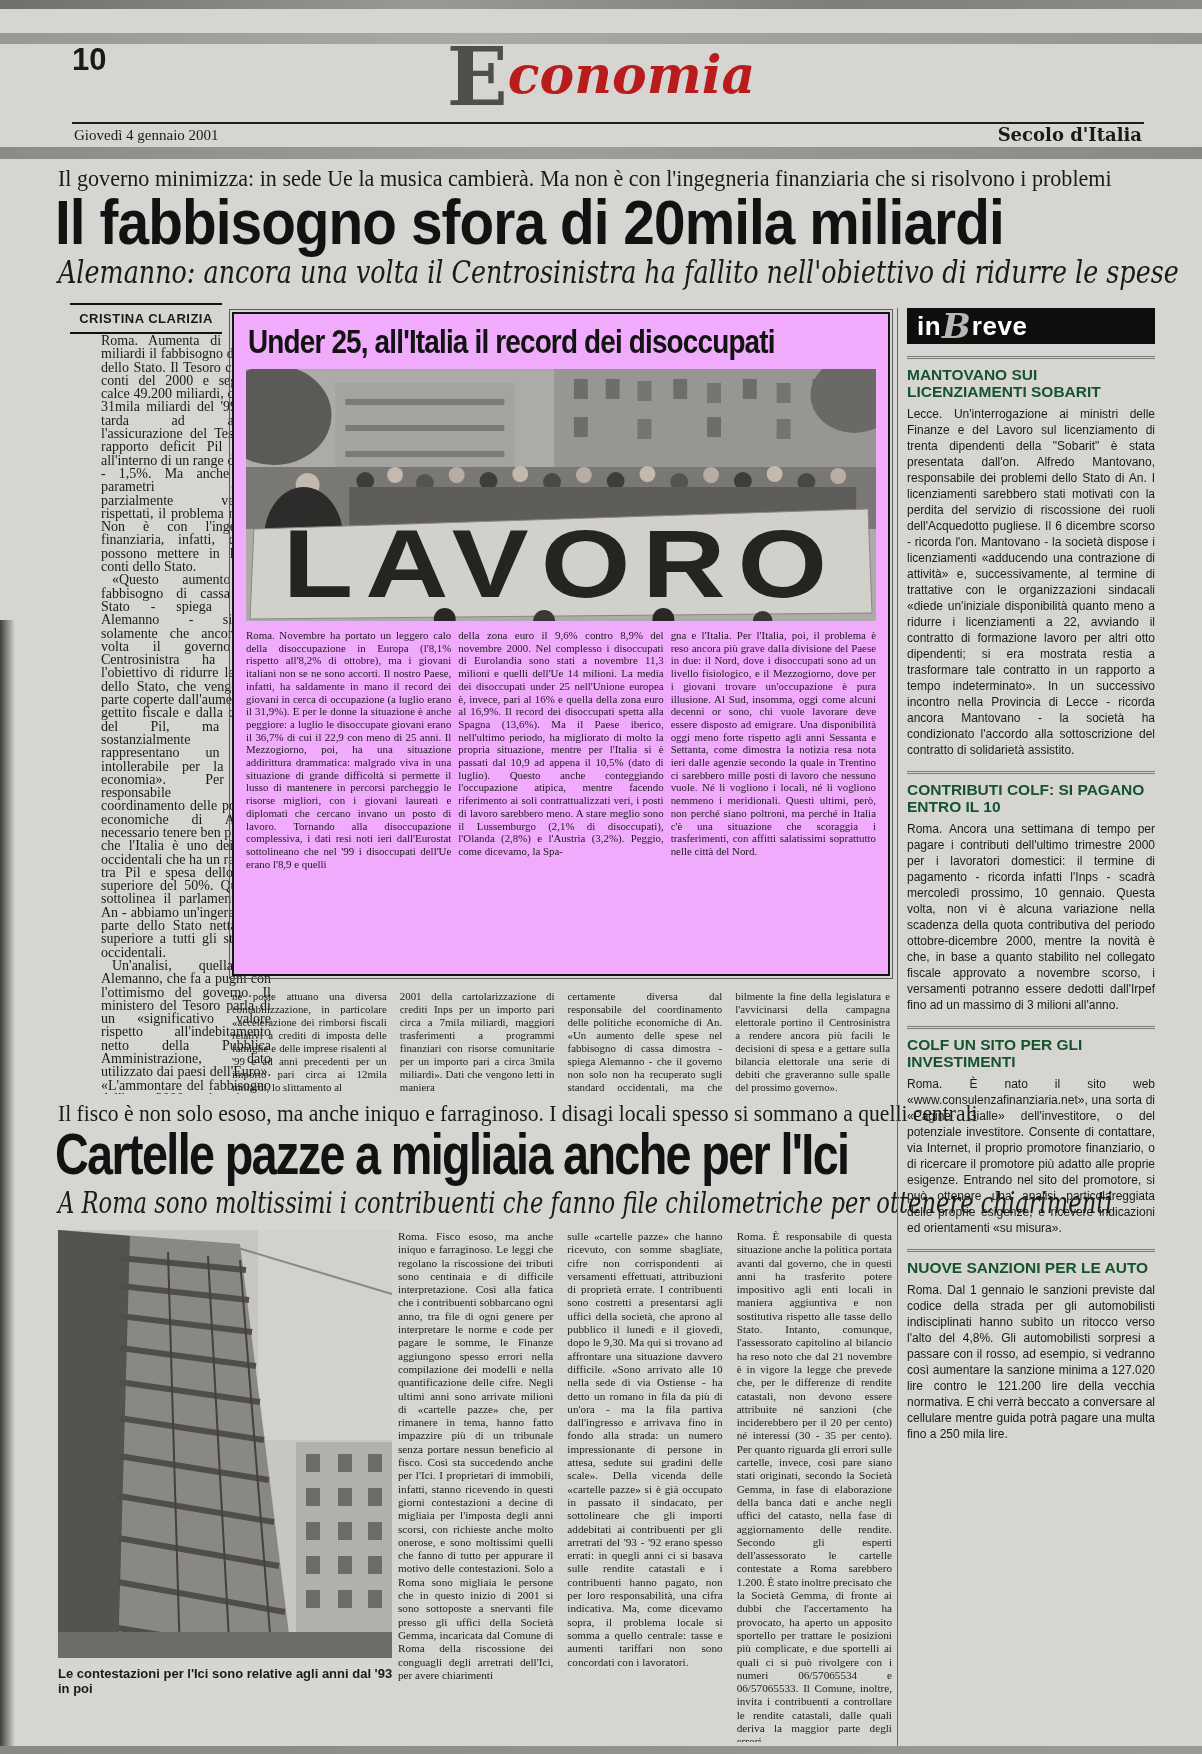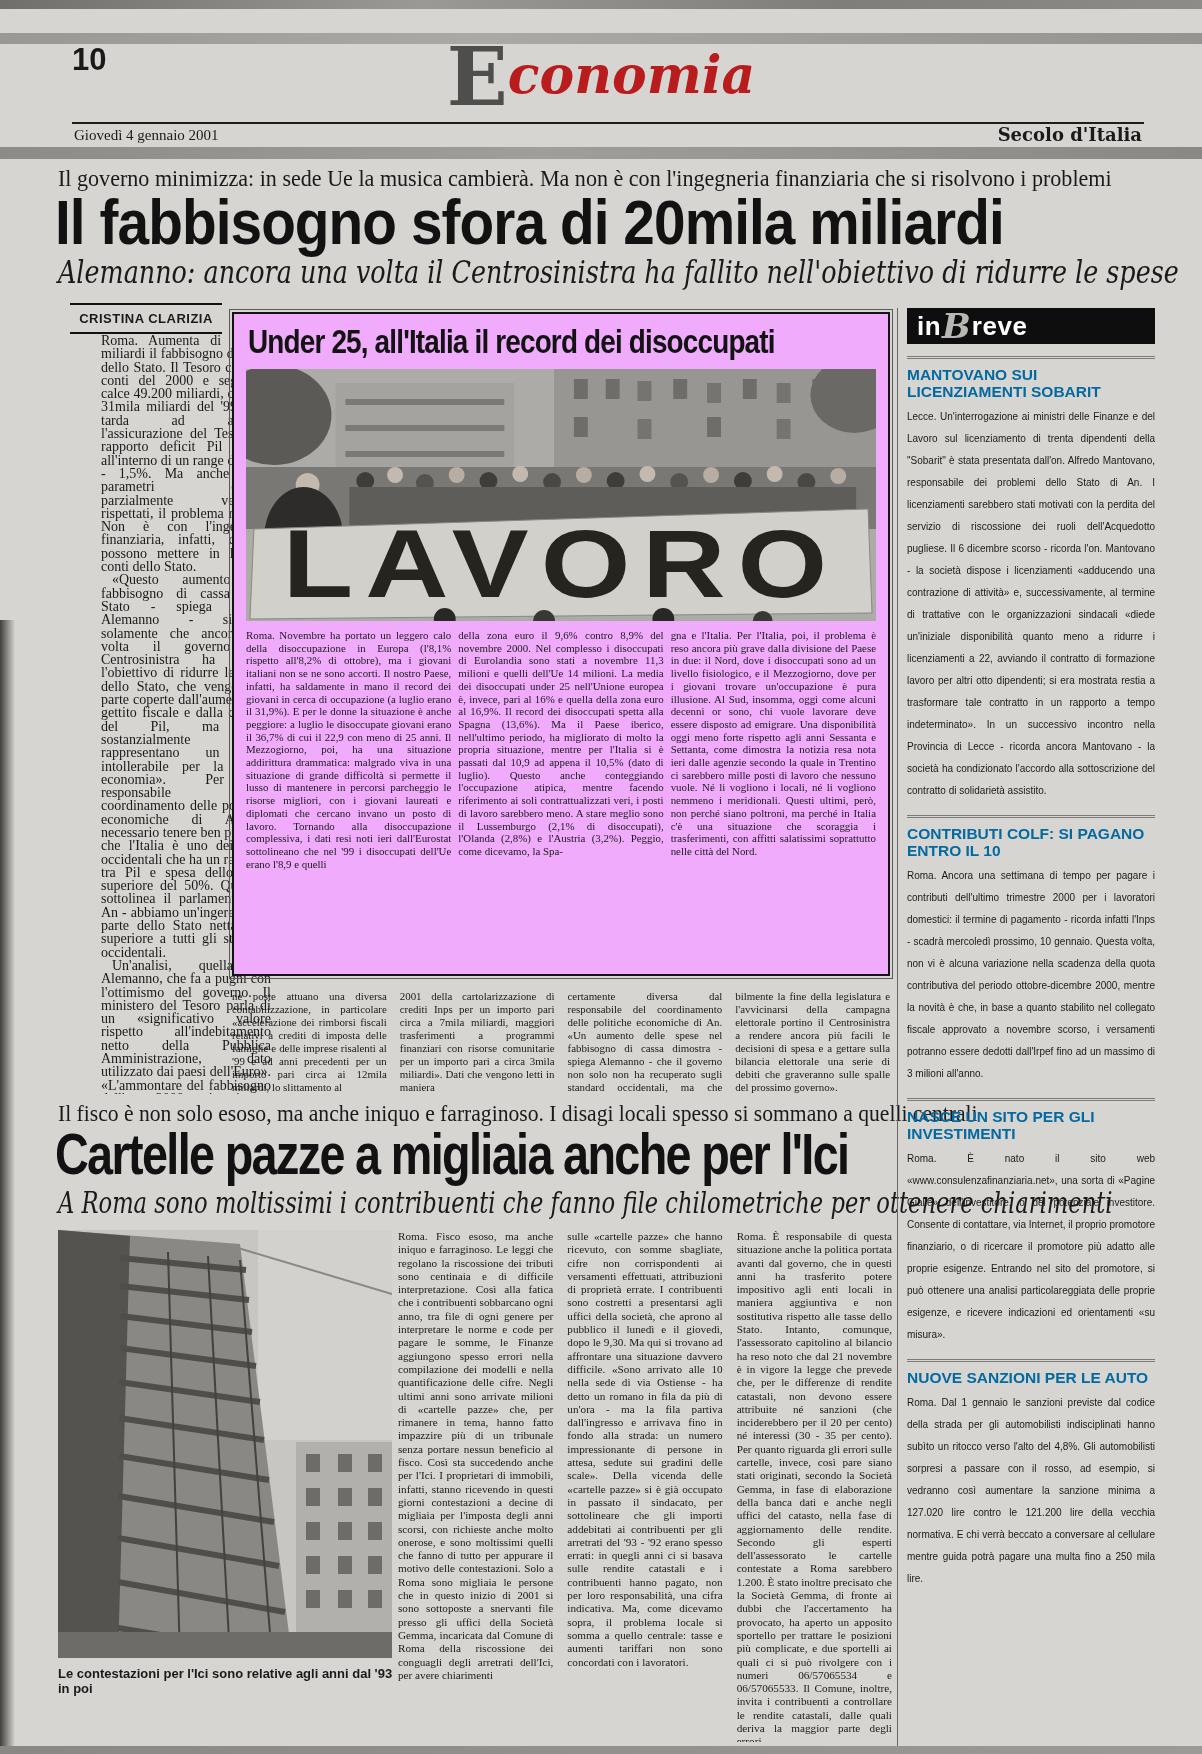--- a/index.html
+++ b/index.html
@@ -54,22 +54,22 @@
   .a2cols{position:absolute;left:398px;top:1230px;width:494px;height:512px;display:flex;gap:14px;overflow:hidden;}
   .a2col{flex:1;font-size:11.2px;line-height:13.3px;text-align:justify;}
   
   .sidebar-rule{position:absolute;left:897px;top:308px;width:1px;height:1438px;background:#6a6866;}
   .sidebar{position:absolute;left:907px;top:308px;width:248px;height:1440px;overflow:hidden;font-family:"Liberation Sans",sans-serif;}
   .inbreve{height:36px;background:#0e0e0e;color:#fff;display:flex;align-items:center;padding:0 10px;margin-bottom:12px;}
   .inbreve .b-in{font-weight:bold;font-size:26px;letter-spacing:.5px;}
   .inbreve .b-b{font-family:"DejaVu Serif",serif;font-style:italic;font-weight:bold;font-size:34px;color:#b9b7b3;margin:0 1px;line-height:1;}
   .inbreve .b-reve{font-weight:bold;font-size:26px;letter-spacing:.5px;}
   .sb-item{border-top:3px double #7d7b77;padding-top:7px;margin-bottom:13px;}
-  .sb-title{font-weight:bold;font-size:15.5px;line-height:17px;color:#0369a1;margin:0 0 6px 0;}
-  .sb-body{font-size:10px;line-height:22px;text-align:justify;}
+  .sb-title{font-weight:bold;font-size:15.5px;line-height:17px;color:#14532d;margin:0 0 6px 0;}
+  .sb-body{font-size:12px;line-height:16px;text-align:justify;}
 </style>
 </head>
 <body>
 
 <div class="page">
 
   <div class="scan-top1"></div>
   <div class="scan-top2"></div>
   <div class="scan-left"></div>
   <div class="scan-bottom"></div>
@@ -226,21 +226,21 @@
       <div class="sb-title">MANTOVANO SUI LICENZIAMENTI SOBARIT</div>
       <div class="sb-body">Lecce. Un'interrogazione ai ministri delle Finanze e del Lavoro sul licenziamento di trenta dipendenti della "Sobarit" è stata presentata dall'on. Alfredo Mantovano, responsabile dei problemi dello Stato di An. I licenziamenti sarebbero stati motivati con la perdita del servizio di riscossione dei ruoli dell'Acquedotto pugliese. Il 6 dicembre scorso - ricorda l'on. Mantovano - la società dispose i licenziamenti «adducendo una contrazione di attività» e, successivamente, al termine di trattative con le organizzazioni sindacali «diede un'iniziale disponibilità quanto meno a ridurre i licenziamenti a 22, avviando il contratto di formazione lavoro per altri otto dipendenti; si era mostrata restia a trasformare tale contratto in un rapporto a tempo indeterminato». In un successivo incontro nella Provincia di Lecce - ricorda ancora Mantovano - la società ha condizionato l'accordo alla sottoscrizione del contratto di solidarietà assistito.</div>
     </div>
 
     <div class="sb-item">
       <div class="sb-title">CONTRIBUTI COLF: SI PAGANO ENTRO IL 10</div>
       <div class="sb-body">Roma. Ancora una settimana di tempo per pagare i contributi dell'ultimo trimestre 2000 per i lavoratori domestici: il termine di pagamento - ricorda infatti l'Inps - scadrà mercoledì prossimo, 10 gennaio. Questa volta, non vi è alcuna variazione nella scadenza della quota contributiva del periodo ottobre-dicembre 2000, mentre la novità è che, in base a quanto stabilito nel collegato fiscale approvato a novembre scorso, i versamenti potranno essere dedotti dall'Irpef fino ad un massimo di 3 milioni all'anno.</div>
     </div>
 
     <div class="sb-item">
-      <div class="sb-title">NASCE UN SITO PER GLI INVESTIMENTI</div>
+      <div class="sb-title">COLF UN SITO PER GLI INVESTIMENTI</div>
       <div class="sb-body">Roma. È nato il sito web «www.consulenzafinanziaria.net», una sorta di «Pagine Gialle» dell'investitore, o del potenziale investitore. Consente di contattare, via Internet, il proprio promotore finanziario, o di ricercare il promotore più adatto alle proprie esigenze. Entrando nel sito del promotore, si può ottenere una analisi particolareggiata delle proprie esigenze, e ricevere indicazioni ed orientamenti «su misura».</div>
     </div>
 
     <div class="sb-item">
       <div class="sb-title">NUOVE SANZIONI PER LE AUTO</div>
       <div class="sb-body">Roma. Dal 1 gennaio le sanzioni previste dal codice della strada per gli automobilisti indisciplinati hanno subìto un ritocco verso l'alto del 4,8%. Gli automobilisti sorpresi a passare con il rosso, ad esempio, si vedranno così aumentare la sanzione minima a 127.020 lire contro le 121.200 lire della vecchia normativa. E chi verrà beccato a conversare al cellulare mentre guida potrà pagare una multa fino a 250 mila lire.</div>
     </div>
   </div>
 
 </div>

